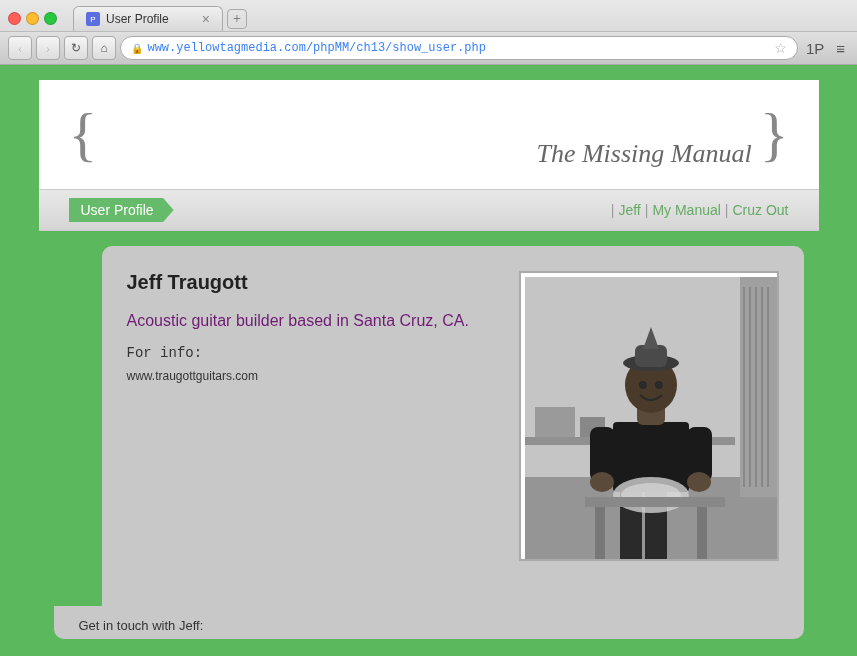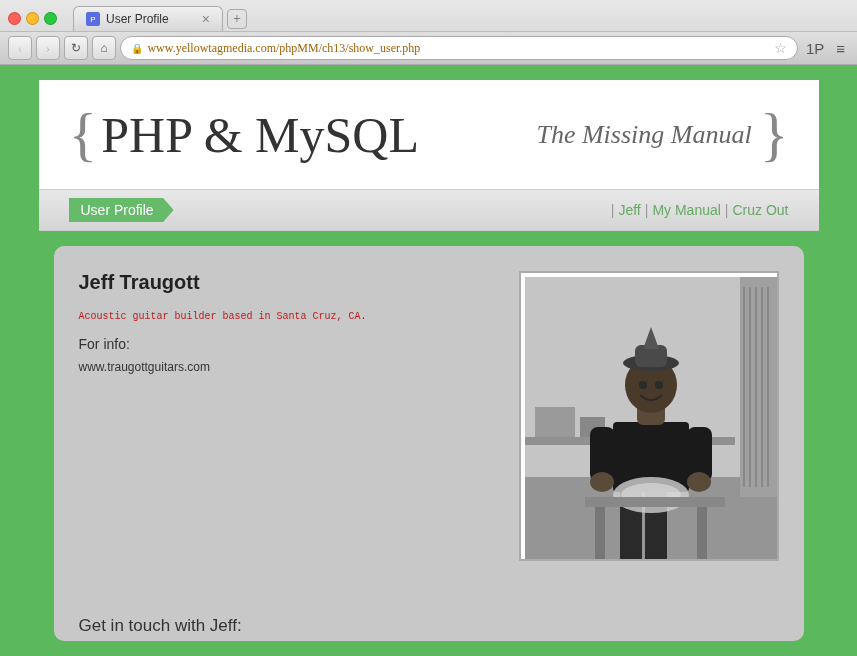--- a/index.html
+++ b/index.html
@@ -222,47 +222,48 @@
       padding: 15px;
     }
 
     .profile-card {
       background: #c8c8c8;
       border-radius: 10px;
       padding: 25px;
       display: flex;
       gap: 20px;
       min-height: 370px;
+      margin-left: 48px;
     }
 
     .profile-info {
       flex: 1;
     }
 
     .profile-name {
       font-size: 20px;
       font-weight: bold;
       color: #222;
       margin-bottom: 15px;
       font-family: Arial, sans-serif;
     }
 
     .profile-bio {
-      font-size: 10px;
-      color: #b91c1c;
+      font-size: 16px;
+      color: #701a75;
       margin-bottom: 12px;
-      font-family: Liberation Mono, monospace;
+      font-family: Liberation Sans, sans-serif;
       line-height: 1.5;
     }
 
     .profile-for-info {
       font-size: 14px;
       color: #333;
       margin-bottom: 8px;
-      font-family: Liberation Sans, sans-serif;
+      font-family: Liberation Mono, monospace;
     }
 
     .profile-website {
       font-size: 12px;
       color: #333;
       font-family: Arial, sans-serif;
       margin-bottom: 20px;
     }
 
     .profile-photo-area {
@@ -298,38 +299,37 @@
       <div class="tab-new">+</div>
     </div>
   </div>
   <div class="nav-bar">
     <div class="nav-btn disabled">‹</div>
     <div class="nav-btn disabled">›</div>
     <div class="nav-btn">↻</div>
     <div class="nav-btn">⌂</div>
     <div class="url-bar">
       <span class="url-lock">🔒</span>
-      <span style="font-size:12px; font-family: Liberation Serif, serif; color:#a16207;">www.yellowtagmedia.com/phpMM/ch13/show_user.php</span>
+      <span style="font-size:12px; font-family: Liberation Mono, monospace; color:#3b82f6;">www.yellowtagmedia.com/phpMM/ch13/show_user.php</span>
       <span class="bookmark-star" style="margin-left:auto;">☆</span>
     </div>
     <div class="nav-extra">1P</div>
     <div class="nav-extra">≡</div>
   </div>
 </div>
 
 <div class="page-content">
   <div class="site-container">
 
     <div class="site-header">
       <div style="display:flex; align-items:center;">
         <span style="font-size:60px; color:#888; font-weight:300; margin-right:4px;">{</span>
-        <span style="font-size:50px; font-weight:normal; color:#333; font-family:Georgia,serif;">PHP &amp; MySQL</span>
       </div>
       <div class="subtitle-area">
-        <div style="display:flex; align-items:center; justify-content:flex-end;">
+        <div style="display:flex; align-items:flex-end; justify-content:flex-end;">
           <span style="font-size:26px; color:#666; font-family:Georgia,serif; font-style:italic;">The Missing Manual</span>
           <span style="font-size:60px; color:#888; font-weight:300; margin-left:8px;">}</span>
         </div>
       </div>
     </div>
 
     <div class="page-nav">
       <div class="breadcrumb-badge">User Profile</div>
       <div class="nav-links">
         <span class="nav-separator">|</span>
@@ -405,19 +405,19 @@
               <rect x="60" y="220" width="140" height="10" fill="#888"></rect>
               <rect x="70" y="230" width="10" height="52" fill="#777"></rect>
               <rect x="172" y="230" width="10" height="52" fill="#777"></rect>
             </svg>
           </div>
         </div>
 
       </div>
 
       <div style="padding: 10px 25px 5px; background: #c8c8c8; border-radius: 0 0 10px 10px; margin-top: -10px;">
-        <span style="font-family: Arial, sans-serif; font-size: 17px; color: #333;">Get in touch with Jeff:</span>
+        <span style="font-family: Arial, sans-serif; font-size: 13px; color: #333;">Get in touch with Jeff:</span>
       </div>
 
     </div>
 
   </div>
 </div>
 
 </body></html>

